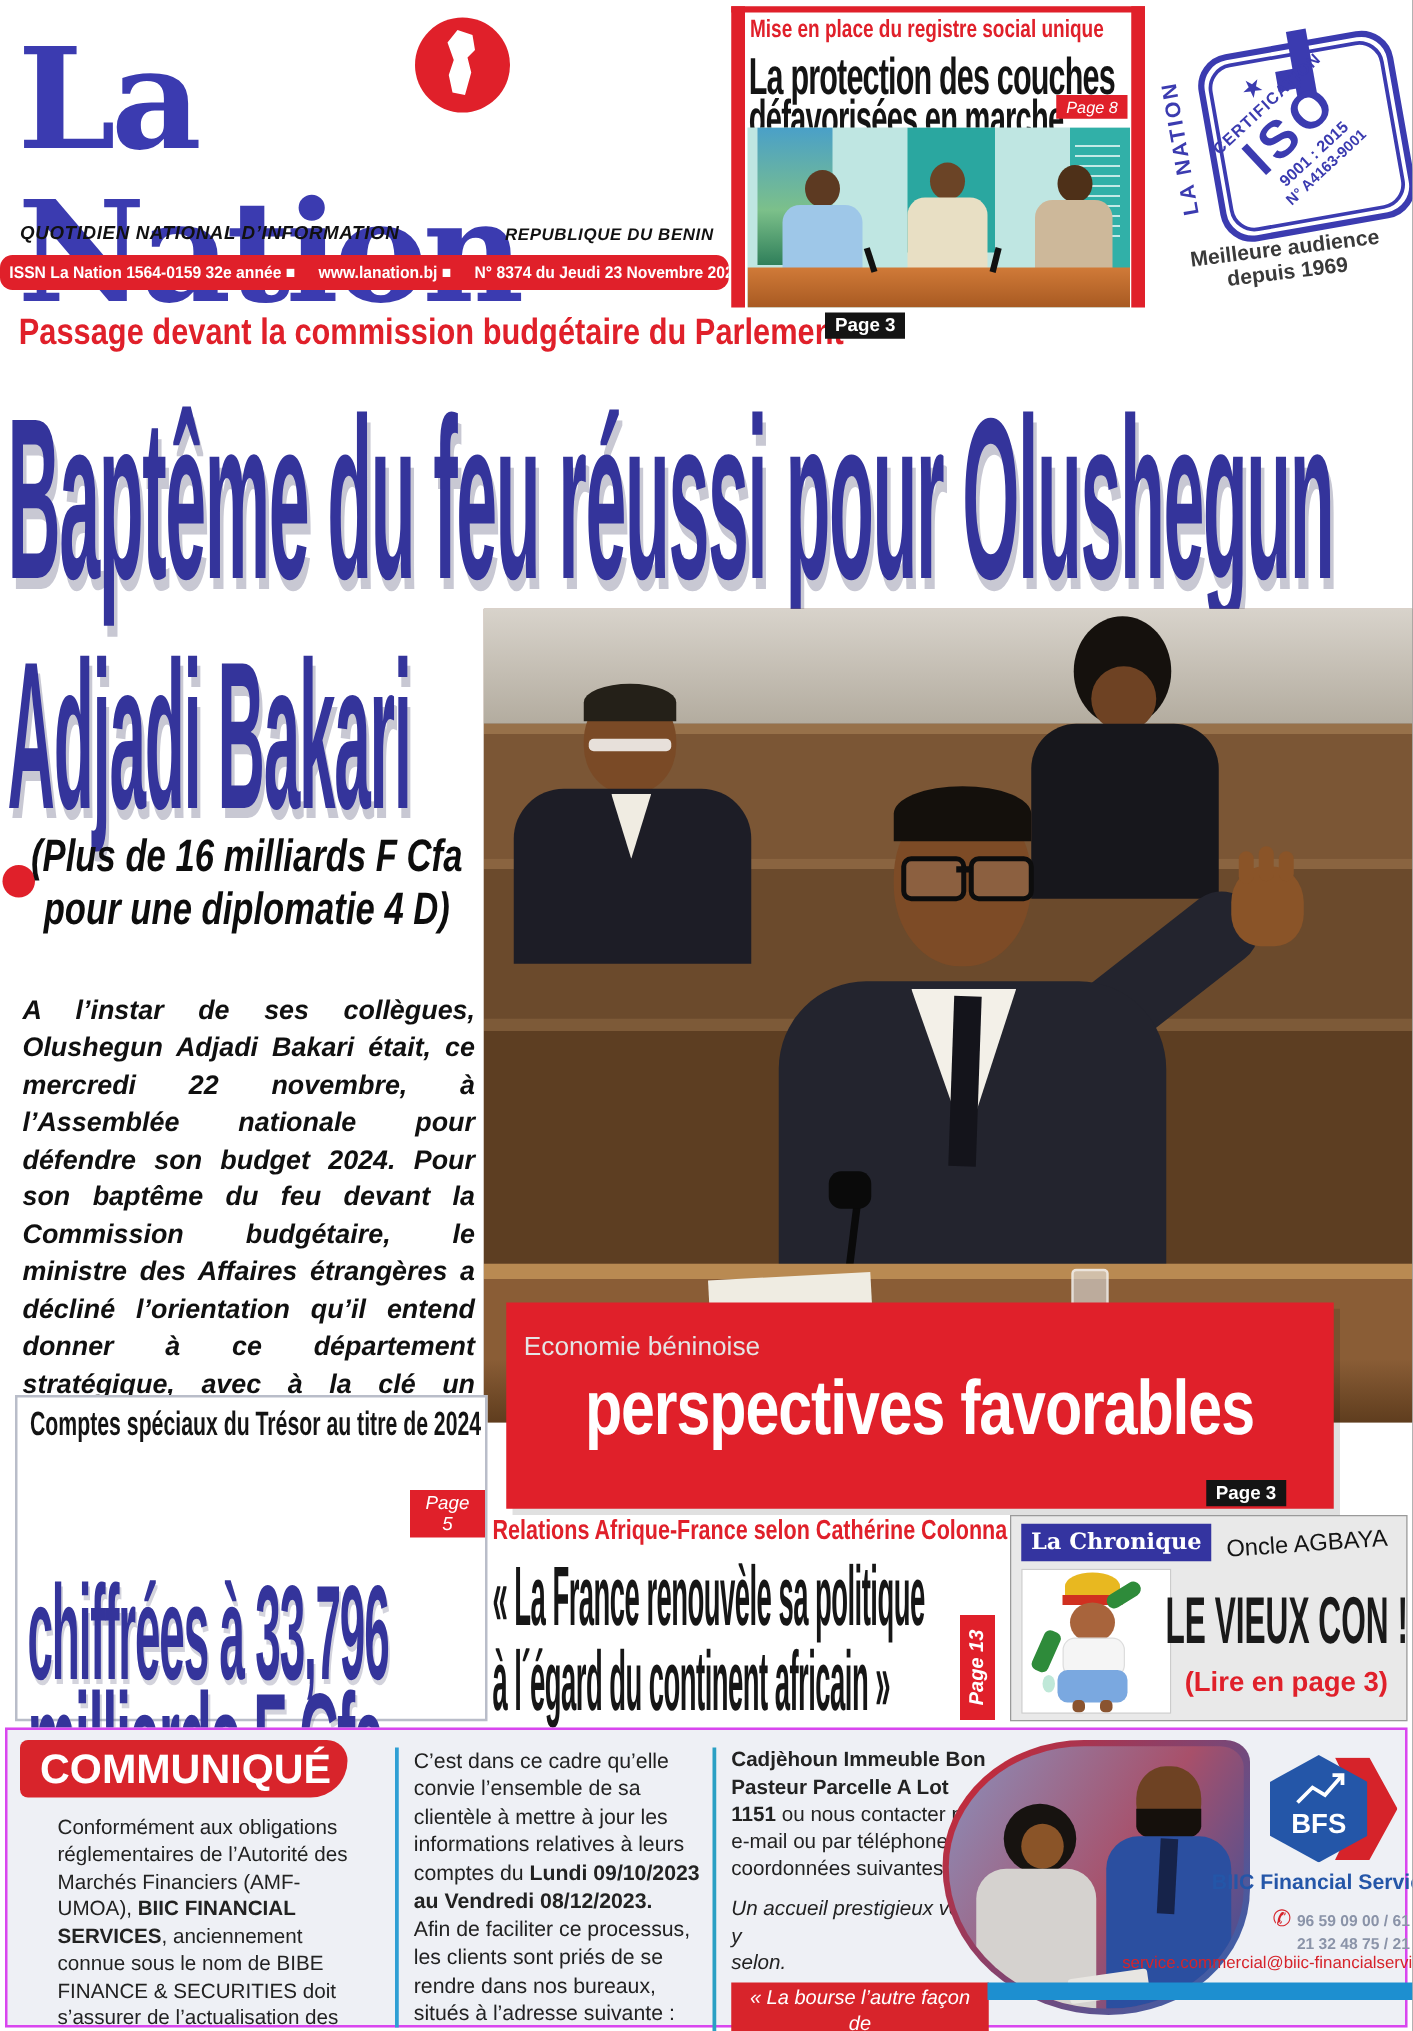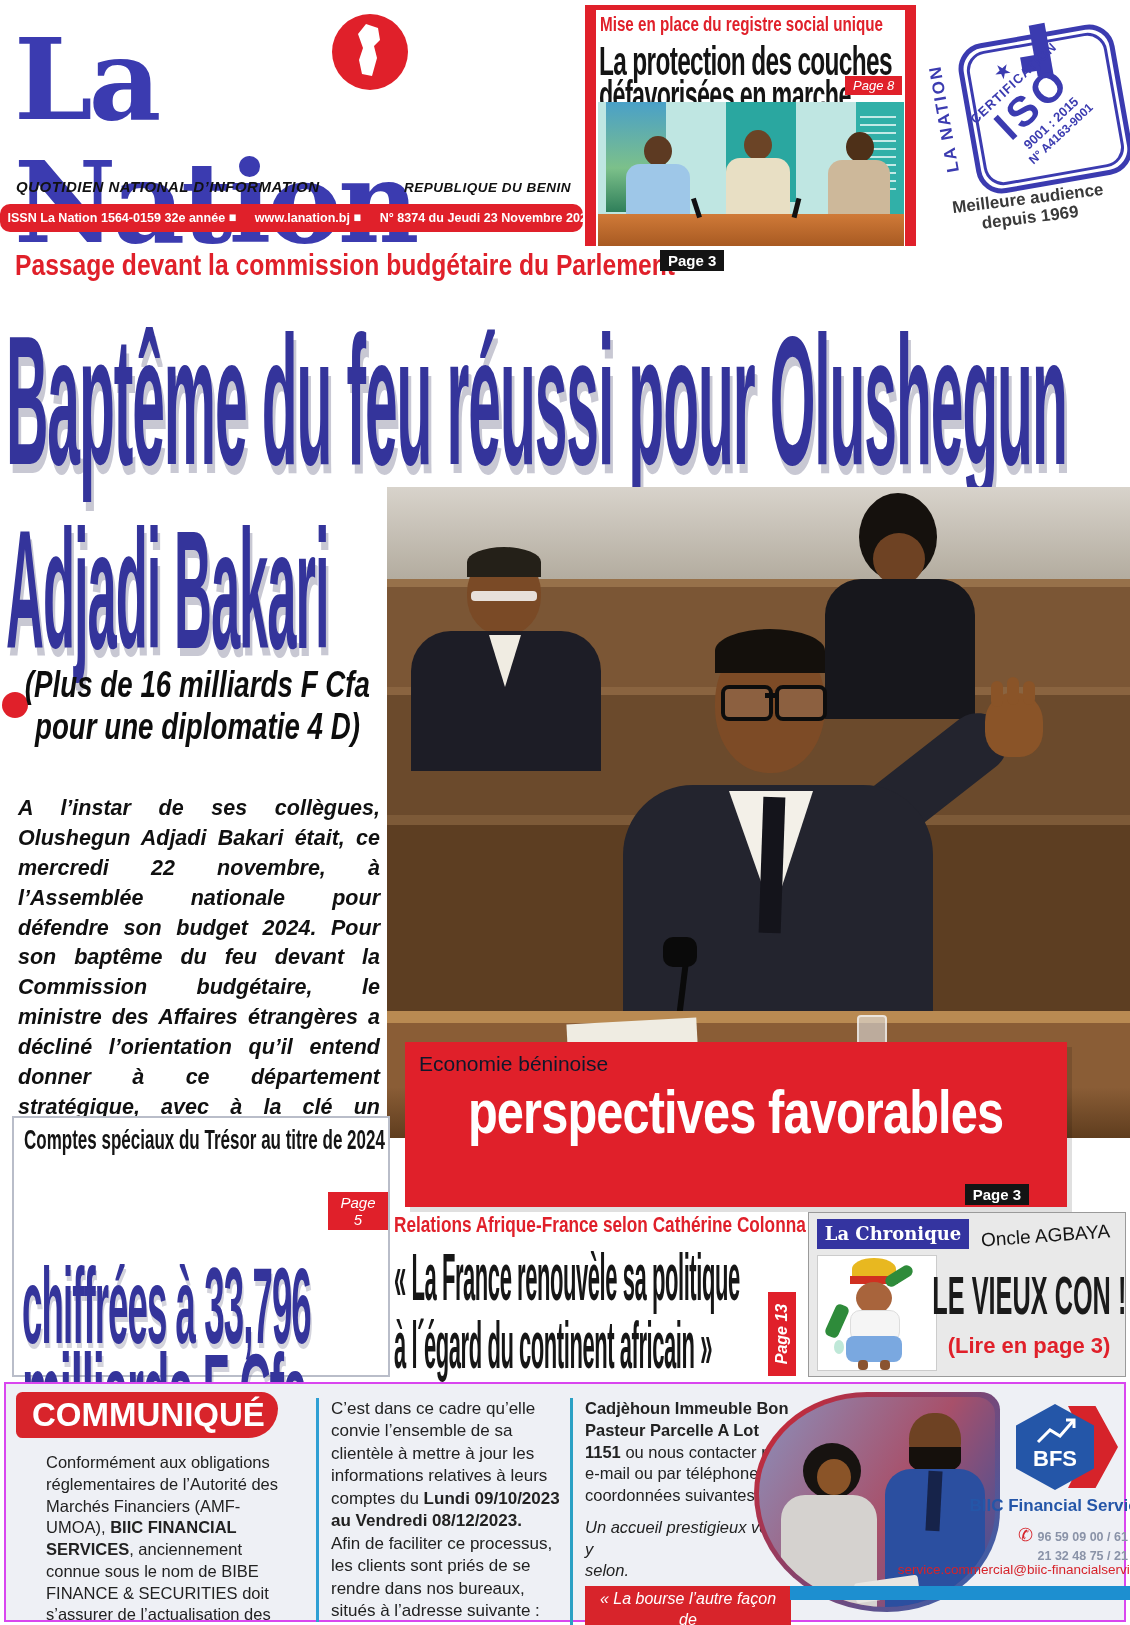--- a/index.html
+++ b/index.html
@@ -189,21 +189,21 @@
     <div class="abs" style="left:8px;top:126px;height:86px;">
       <span class="cnd bigblue" style="font-size:78px;transform:scale(.47,1.38);text-shadow:3px 3px 0 rgba(110,110,140,.3);">chiffrées à 33,796</span>
     </div>
     <div class="abs" style="left:8px;top:212px;height:86px;">
       <span class="cnd bigblue" style="font-size:78px;transform:scale(.56,1.38);text-shadow:3px 3px 0 rgba(110,110,140,.3);">milliards F Cfa</span>
     </div>
     <span class="abs ptag" style="left:314px;top:74px;font-size:15px;">Page 5</span>
   </div>
 
   <div class="abs redbar" style="left:405px;top:1042px;width:662px;height:165px;box-shadow:5px 5px 0 rgba(0,0,0,.12);">
-    <div style="padding:10px 0 0 14px;color:#0f172a;font-size:21px;font-weight:400;">Economie béninoise</div>
+    <div style="padding:24px 0 0 14px;color:#e5e5e5;font-size:21px;font-weight:400;">Economie béninoise</div>
     <div class="flexC" style="height:62px;">
       <span class="cndC" style="font-size:56px;font-weight:700;color:#fff;letter-spacing:-1px;transform:scale(.87,1.1);">perspectives favorables</span>
     </div>
     <span class="abs ptagblack" style="right:38px;bottom:2px;font-size:15px;">Page 3</span>
   </div>
 
   <div class="abs" style="left:392px;top:1212px;width:400px;height:165px;">
     <div class="abs" style="left:2px;top:0;height:26px;">
       <span class="cnd kick-red" style="font-size:21px;transform:scale(.82,1.05);">Relations Afrique-France selon Cathérine Colonna</span>
     </div>

